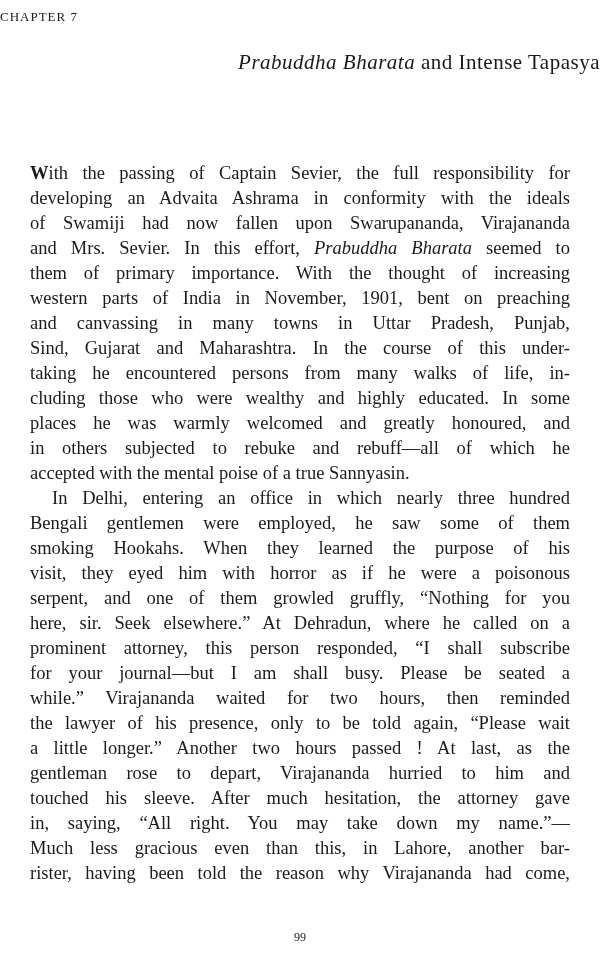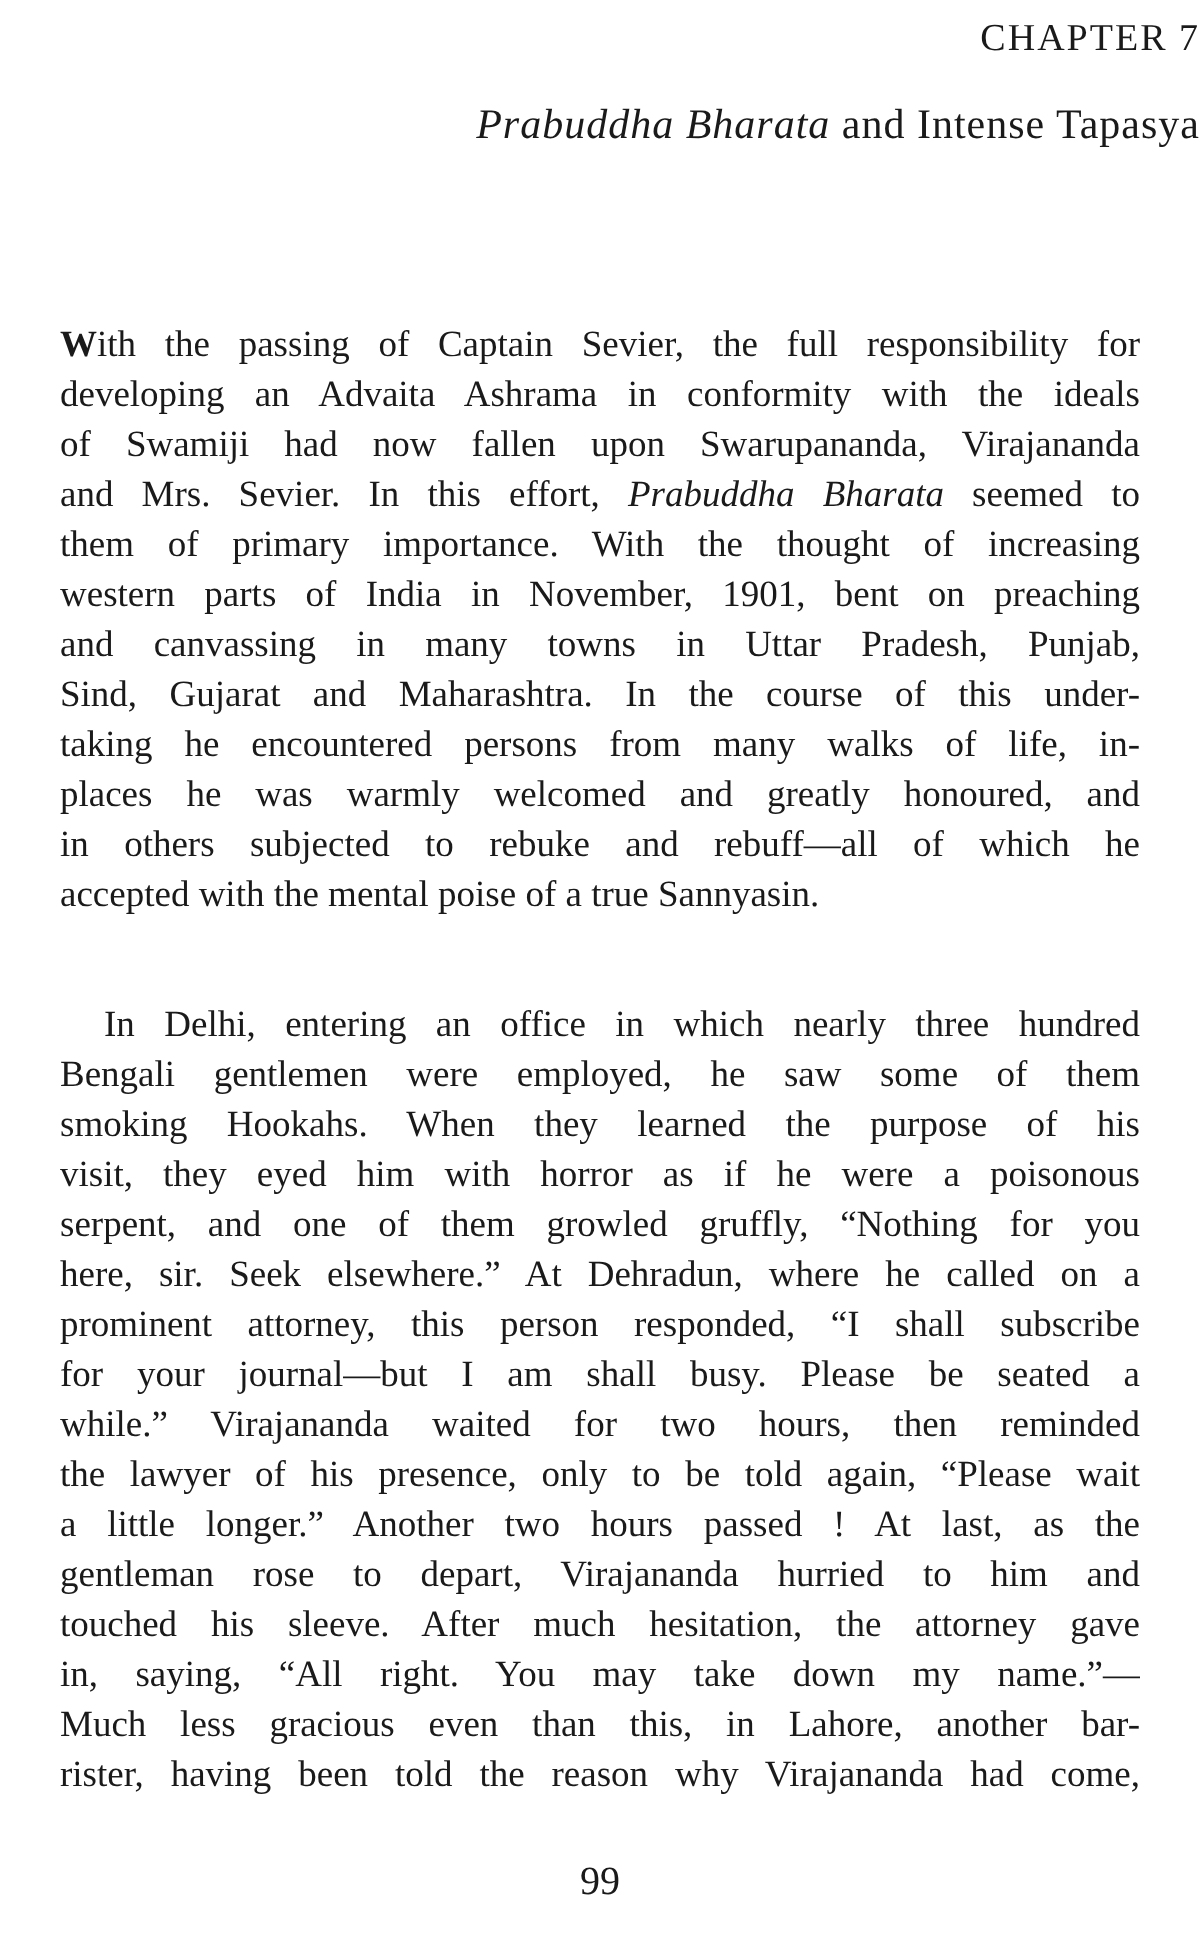--- a/index.html
+++ b/index.html
@@ -18,22 +18,22 @@
   .page {
     position: absolute;
     inset: 0;
     background: #ffffff;
   }
   .chapter {
     position: absolute;
     top: 9px;
     left: 0;
     right: 0;
-    text-align: right;
-    font-size: 19px;
+    text-align: left;
+    font-size: 13px;
     letter-spacing: 1px;
   }
   .title {
     position: absolute;
     top: 50px;
     left: 0;
     right: 0;
     margin: 0;
     text-align: right;
     font-size: 21px;
@@ -60,31 +60,30 @@
     overflow: hidden;
     text-align: justify;
     text-align-last: justify;
   }
   .line.nojust {
     text-align: left;
     text-align-last: left;
   }
   .line.indent {
     text-indent: 22px;
-    margin-top: 40px;
   }
   .line em { font-style: italic; }
   .line strong { font-weight: bold; }
   .pageno {
     position: absolute;
     top: 930px;
     left: 0;
     right: 0;
     text-align: center;
-    font-size: 20px;
+    font-size: 12px;
   }
 </style>
 </head>
 <body>
 
 <div class="page">
   <div class="chapter">CHAPTER 7</div>
 
   <h1 class="title"><em>Prabuddha Bharata</em><span> and Intense Tapasya</span></h1>
 
@@ -92,20 +91,21 @@
       <div class="paragraph">
         <div class="line"><strong>W</strong><span>ith the passing of Captain Sevier, the full responsibility for</span></div>
         <div class="line"><span>developing an Advaita Ashrama in conformity with the ideals</span></div>
         <div class="line"><span>of Swamiji had now fallen upon Swarupananda, Virajananda</span></div>
         <div class="line"><span>and Mrs. Sevier. In this effort, </span><em>Prabuddha Bharata</em><span> seemed to</span></div>
         <div class="line"><span>them of primary importance. With the thought of increasing</span></div>
         <div class="line"><span>western parts of India in November, 1901, bent on preaching</span></div>
         <div class="line"><span>and canvassing in many towns in Uttar Pradesh, Punjab,</span></div>
         <div class="line"><span>Sind, Gujarat and Maharashtra. In the course of this under-</span></div>
         <div class="line"><span>taking he encountered persons from many walks of life, in-</span></div>
+        <div class="line"><span>cluding those who were wealthy and highly educated. In some</span></div>
         <div class="line"><span>places he was warmly welcomed and greatly honoured, and</span></div>
         <div class="line"><span>in others subjected to rebuke and rebuff—all of which he</span></div>
         <div class="line nojust"><span>accepted with the mental poise of a true Sannyasin.</span></div>
       </div>
       <div class="paragraph">
         <div class="line indent"><span>In Delhi, entering an office in which nearly three hundred</span></div>
         <div class="line"><span>Bengali gentlemen were employed, he saw some of them</span></div>
         <div class="line"><span>smoking Hookahs. When they learned the purpose of his</span></div>
         <div class="line"><span>visit, they eyed him with horror as if he were a poisonous</span></div>
         <div class="line"><span>serpent, and one of them growled gruffly, “Nothing for you</span></div>

